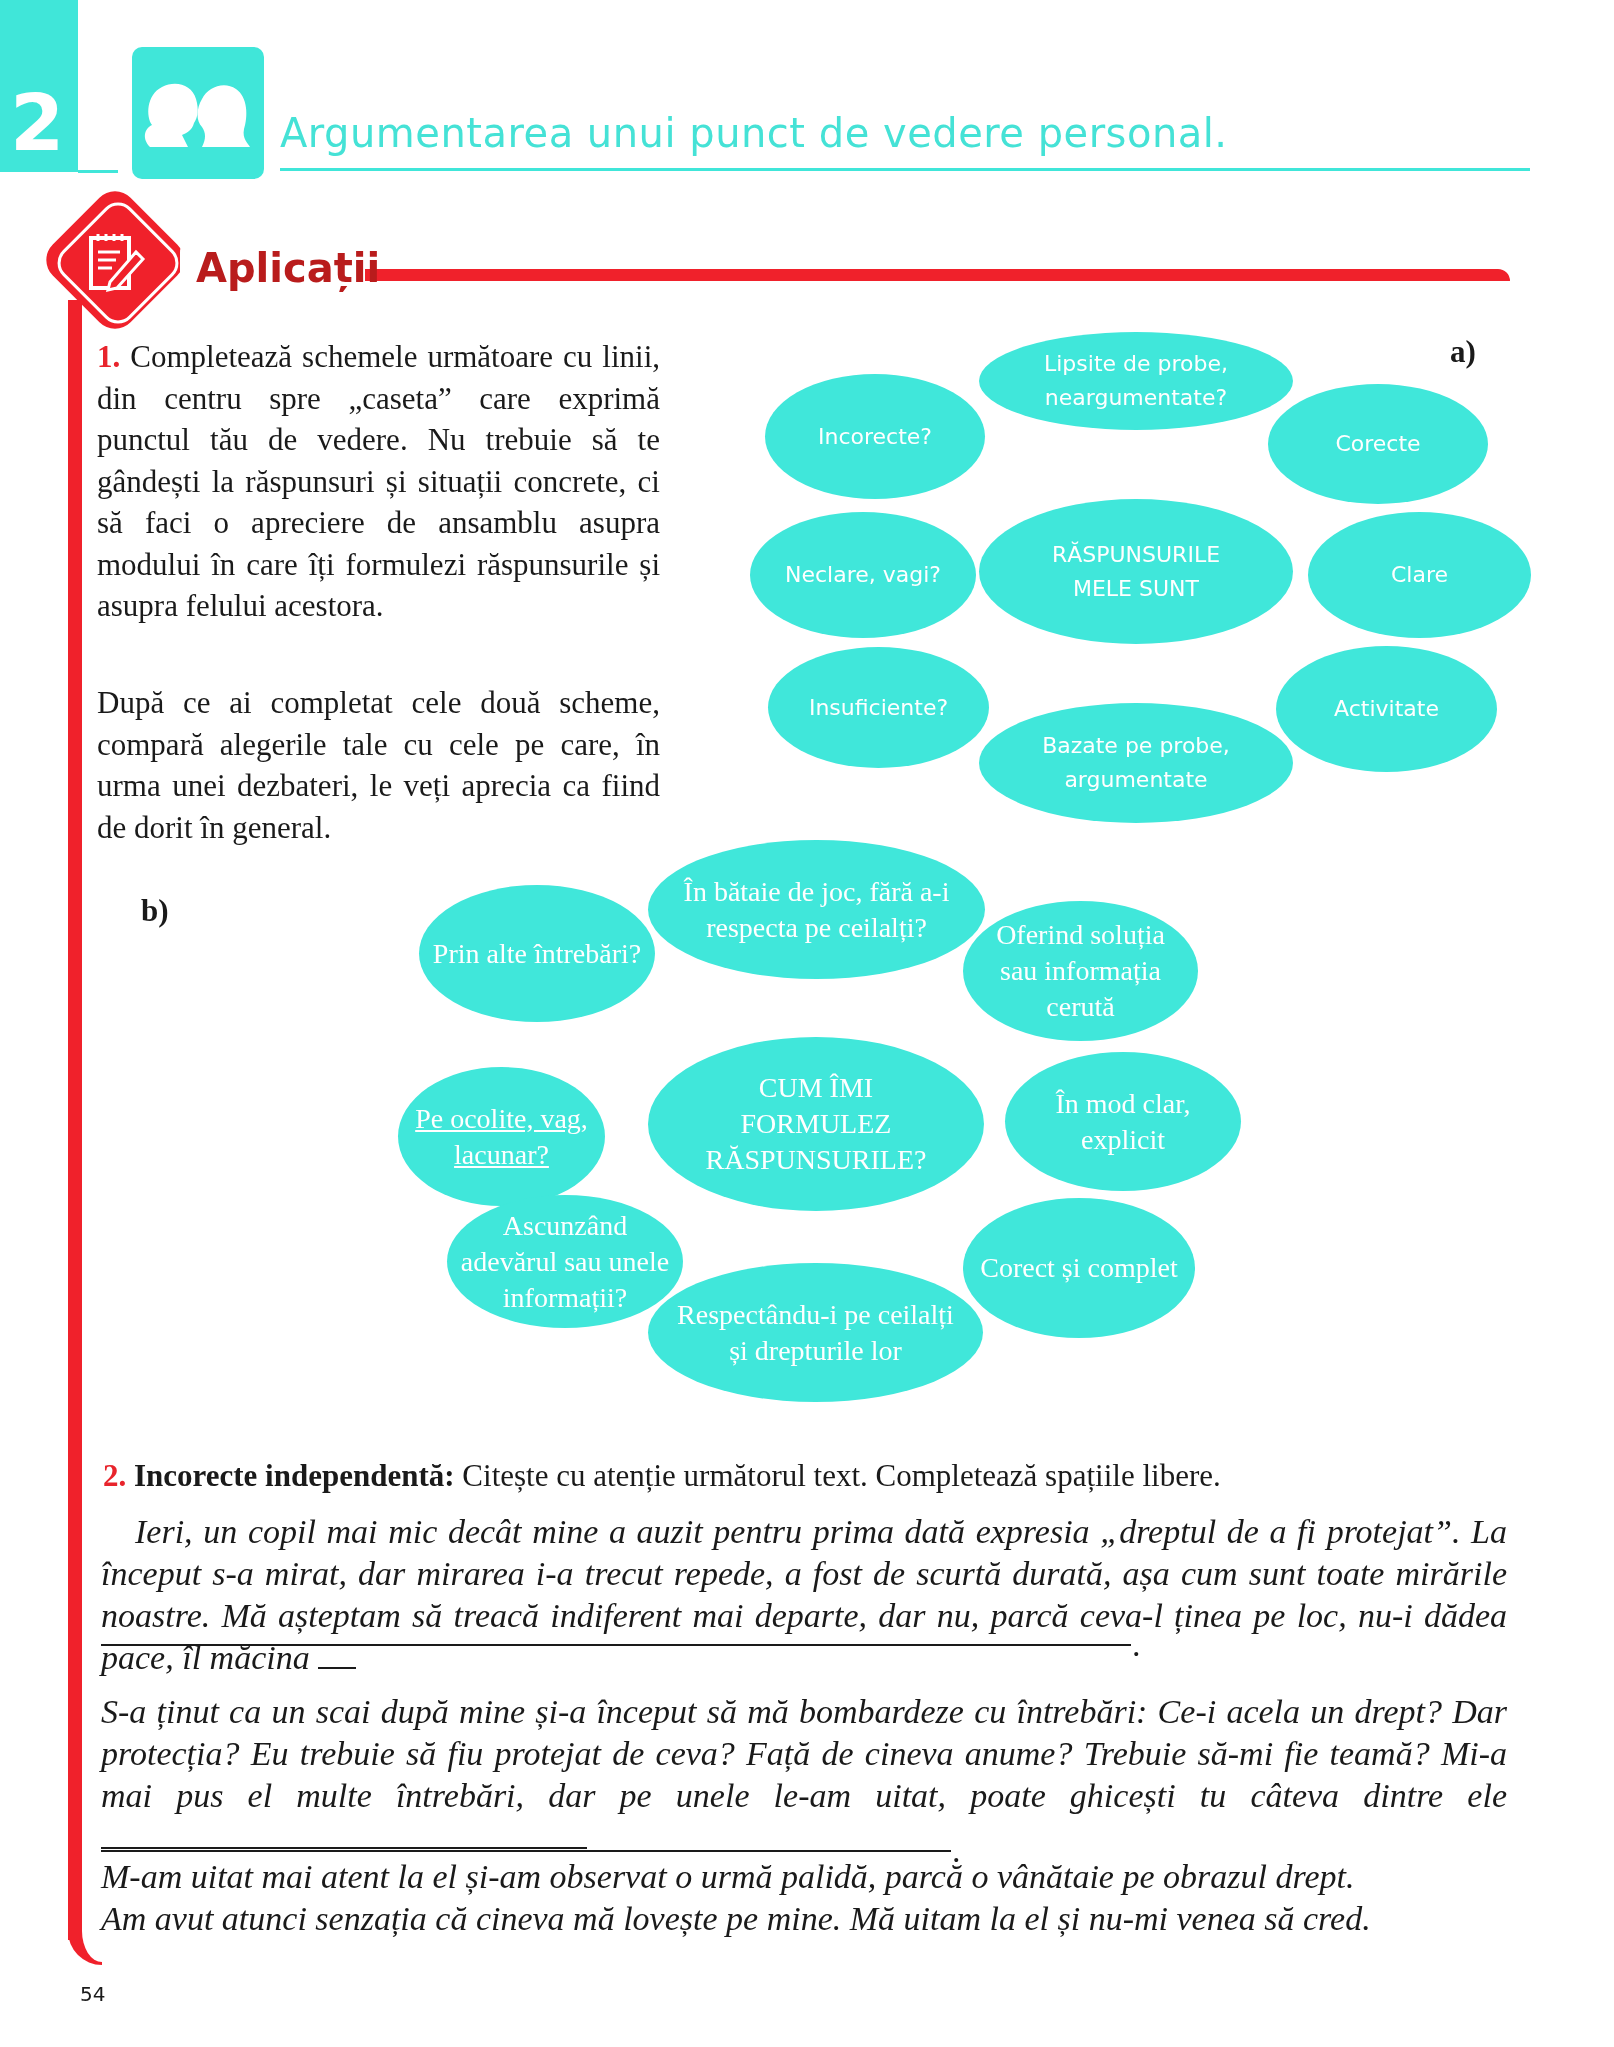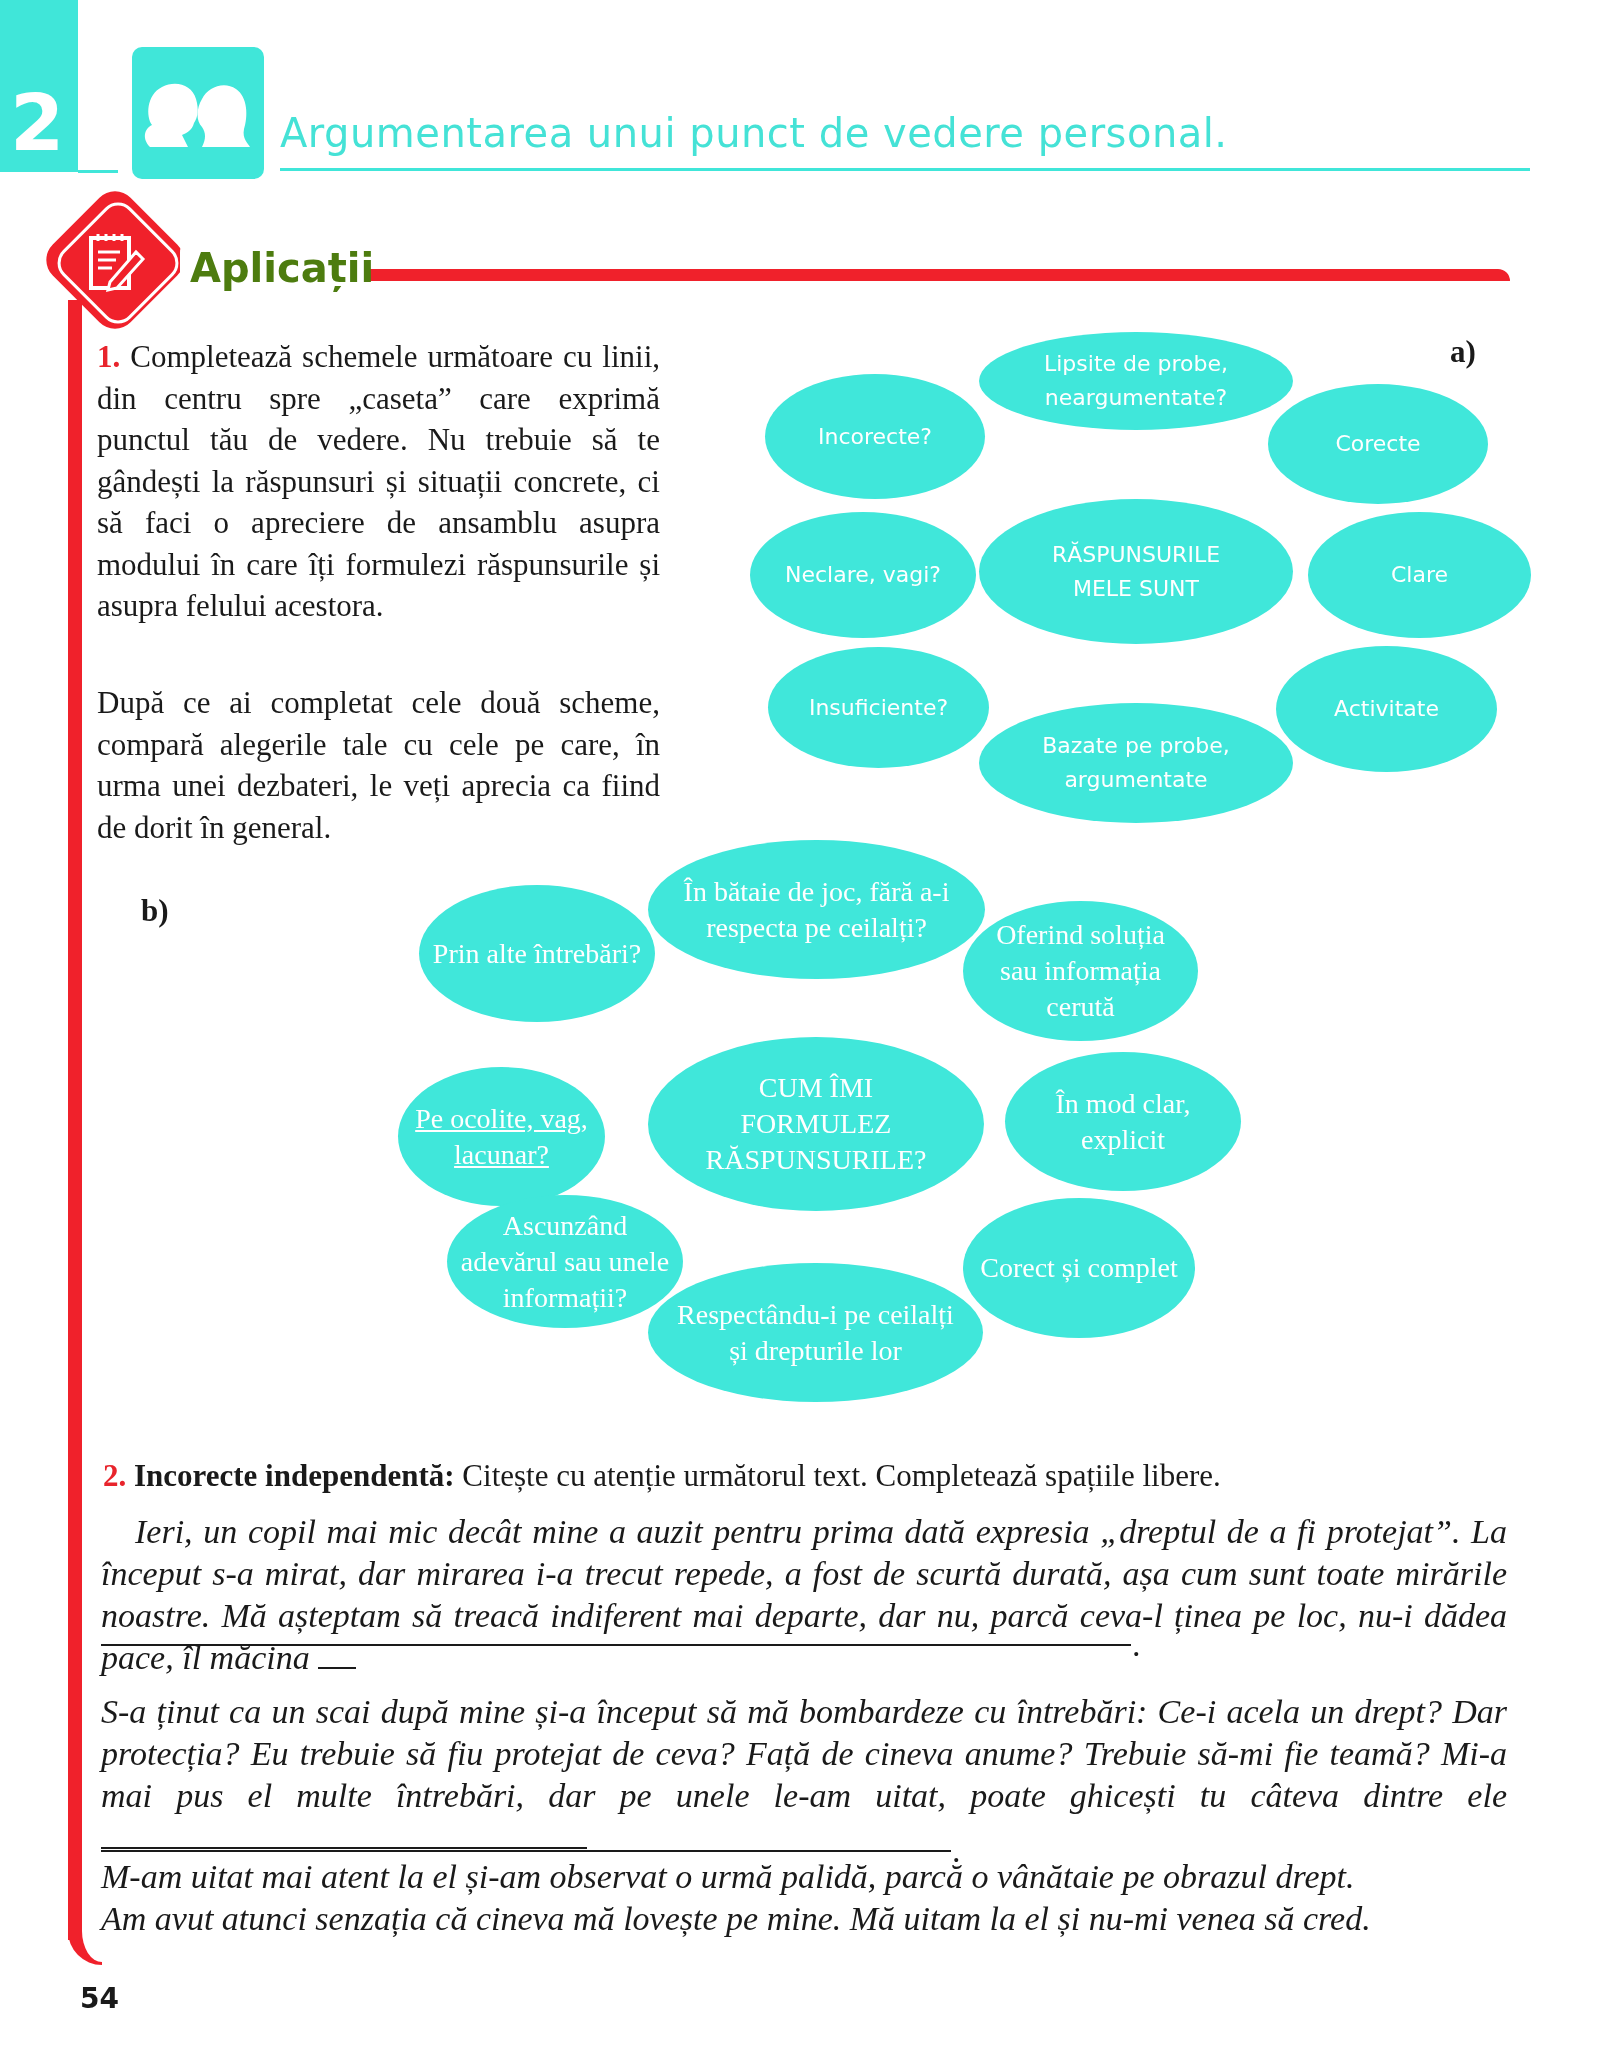--- a/index.html
+++ b/index.html
@@ -10,38 +10,38 @@
   .chapter-num { left:10px; top:84px; width:60px; font-family:"DejaVu Sans", sans-serif; font-weight:bold; font-size:78px; color:#fff; line-height:1; }
   .chapter-underline { left:78px; top:170px; width:40px; height:3px; background:#40e6d9; }
   .icon-box { left:132px; top:47px; width:132px; height:132px; background:#40e6d9; border-radius:10px; }
   .title { left:280px; top:110px; font-family:"DejaVu Sans", sans-serif; font-size:40px; color:#45e2d6; white-space:nowrap; letter-spacing:0.5px; }
   .title-line { left:280px; top:168px; width:1250px; height:3px; background:#40e6d9; }
   
   .red-top { left:360px; top:269px; width:1150px; height:12px; background:#f0212b; border-top-right-radius:30px; }
   .red-left { left:68px; top:300px; width:14px; height:1640px; background:#f0212b; }
   .red-bottom { left:68px; top:1925px; width:34px; height:40px; border-left:14px solid #f0212b; border-bottom:3px solid #f0212b; border-bottom-left-radius:34px; box-sizing:border-box; }
   .badge-diamond { left:60px; top:205px; width:110px; height:110px; background:#f0212b; transform:rotate(45deg); border-radius:22px; }
-  .aplicatii { left:190px; top:248px; font-family:"DejaVu Sans", sans-serif; font-weight:bold; font-size:40px; color:#4d7c0f; line-height:1; white-space:nowrap;text-align:center; }
+  .aplicatii { left:196px; top:248px; font-family:"DejaVu Sans", sans-serif; font-weight:bold; font-size:40px; color:#b91c1c; line-height:1; white-space:nowrap;text-align:center; }
   .aplicatii-bg { left:180px; top:240px; width:185px; height:56px; background:#fff; border-radius:12px; }
   
   .para { font-size:31px; line-height:41.5px; text-align:justify; }
   .num-red { color:#e8242c; font-weight:bold; }
   .para-a { left:97px; top:336px; width:563px; }
   .para-b { left:97px; top:682px; width:563px; }
   .label-bold { font-weight:bold; font-size:31px; }
   
   .ell { position:absolute; background:#40e7da; border-radius:50%; display:flex; align-items:center; justify-content:center; text-align:center; color:#fff; box-sizing:border-box; padding:0 10px; }
   .ell.sans { font-family:"DejaVu Sans", sans-serif; font-size:22px; line-height:34px; font-weight:normal; }
   .ell.serif { font-family:"Liberation Serif", serif; font-size:28px; line-height:36px; }
   .ell span { white-space:pre-line; }
   
   .task2 { left:103px; top:1458px; font-size:31px; white-space:nowrap; }
   .story { left:101px; width:1406px; font-style:italic; font-size:34px; line-height:42px; text-align:justify; }
   .blank { display:inline-block; border-bottom:2px solid #1a1a1a; height:26px; vertical-align:baseline; }
-  .pagenum { left:80px; top:1982px; font-family:"DejaVu Sans", sans-serif; font-size:28px; color:#1a1a1a;font-weight:bold; }
+  .pagenum { left:80px; top:1982px; font-family:"DejaVu Sans", sans-serif; font-size:20px; color:#1a1a1a; }
 </style>
 </head>
 <body>
 
 <div class="abs chapter-block"></div>
 <div class="abs chapter-num">2</div>
 <div class="abs chapter-underline"></div>
 <div class="abs icon-box">
   <svg width="132" height="132" viewBox="0 0 132 132">
     <path d="M18 100 C10 92 12 82 20 78 C14 70 14 48 30 40 C44 33 60 38 64 52 C67 62 66 70 62 76 C60 84 54 86 50 88 L56 100 Z" fill="#fff"></path>

